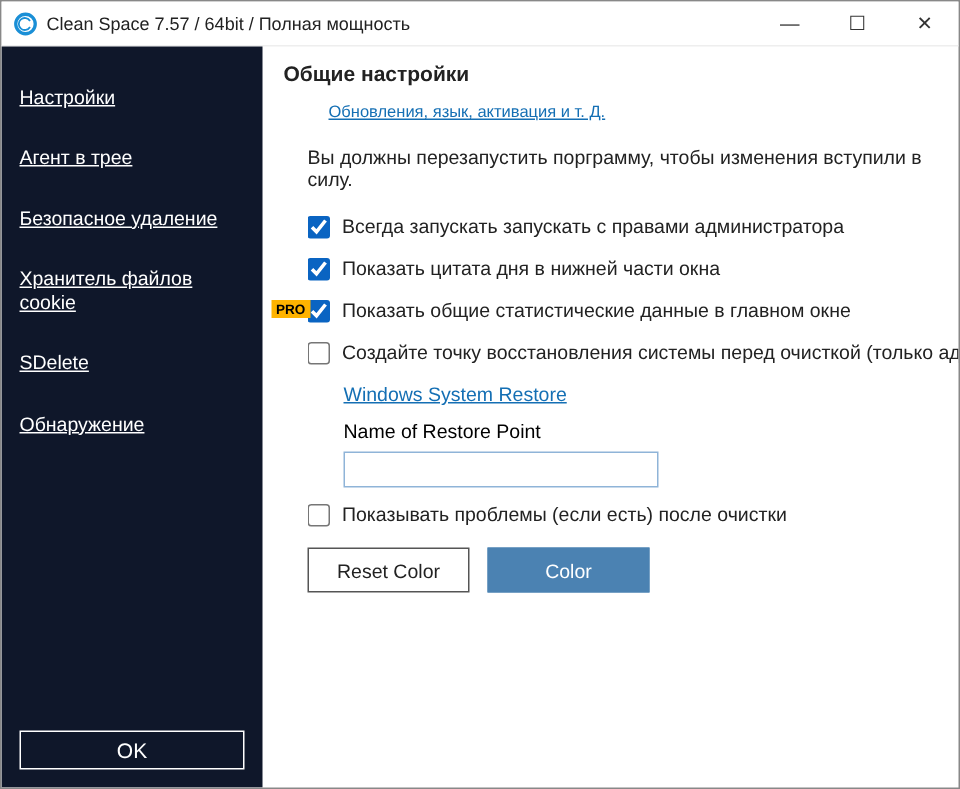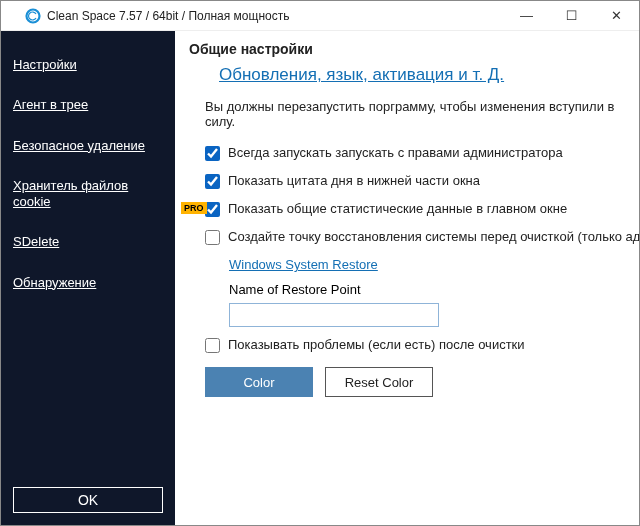--- a/index.html
+++ b/index.html
@@ -1,28 +1,28 @@
 <!DOCTYPE html>
 <html><head>
 <meta charset="utf-8">
 <style>
 * { margin: 0; padding: 0; box-sizing: border-box; font-family: "Segoe UI", Tahoma, sans-serif; }
 body { width: 640px; height: 526px; overflow: hidden; background: #fff; border: 1px solid #888; }
-.titlebar { height: 30px; display: flex; align-items: center; background: #fff; border-bottom: 1px solid #eee; padding-left: 16px; }
+.titlebar { height: 30px; display: flex; align-items: center; background: #fff; border-bottom: 1px solid #eee; }
 .titlebar .app-icon { width: 16px; height: 16px; margin: 0 6px 0 8px; }
 .titlebar .title { font-size: 12px; color: #222; flex: 1; }
 .titlebar .win-btn { width: 45px; height: 30px; display: flex; align-items: center; justify-content: center; color: #333; font-size: 13px; cursor: default; }
 .body { display: flex; height: calc(100% - 30px); }
 .sidebar { width: 174px; background: #0f172a; display: flex; flex-direction: column; padding-top: 14px; }
 .sidebar .nav-item { color: #fff; text-decoration: underline; font-size: 13px; padding: 12px 12px; cursor: pointer; line-height: 1.25; }
 .sidebar .spacer { flex: 1; }
 .ok-btn { margin: 12px; height: 26px; border: 1px solid #fff; color: #fff; background: transparent; display: flex; align-items: center; justify-content: center; font-size: 14px; cursor: pointer; }
 .main { flex: 1; padding: 10px 2px 10px 14px; overflow: hidden; position: relative;}
 .main h2 { font-size: 14px; font-weight: bold; color: #222; margin-bottom: 8px; }
-.link { color: #146fb4; text-decoration: underline; font-size: 17px; cursor: pointer; margin-left: 30px; display:inline-block;}
+.link { color: #146fb4; text-decoration: underline; font-size: 11px; cursor: pointer; margin-left: 30px; display:inline-block;}
 .iface { margin-left: 30px; margin-top: 10px; font-size: 13px;}
 .iface .lbl { margin-right: 14px;}
 .restart-note { margin-left: 16px; margin-top:14px; font-size: 13px; color: #222;}
 .options { margin-top: 16px; }
 .opt { display: flex; align-items: flex-start; gap: 8px; margin-bottom: 12px; font-size: 13px; color: #222; padding-left: 16px; position:relative;}
 .opt input[type=checkbox]{ width: 15px; height: 15px; accent-color:#0a64c2; margin-top:1px; flex-shrink:0;}
 .pro-badge { position:absolute; left:-8px; top:1px; background:#ffb300; color:#000; font-size:9px; font-weight:bold; padding:1px 3px; }
 .sub { margin-left: 40px; font-size: 13px; margin-bottom: 10px;}
 .sub .link2 { color: #146fb4; text-decoration: underline; cursor:pointer;}
 .restore-input { width: 210px; height: 24px; border:1px solid #8fb4d8; padding:2px 4px; font-size:13px; margin-top:6px;}
@@ -95,17 +95,17 @@
         <div>Name of Restore Point</div>
         <input class="restore-input" type="text" value="" style="">
       </div>
       <label class="opt" style="margin-top:6px;">
         <input type="checkbox" style="">
         <span>Показывать проблемы (если есть) после очистки</span>
       </label>
     </div>
 
     <div class="btn-row">
+      <div class="btn btn-secondary">Reset Color</div>
       <div class="btn btn-primary">Color</div>
-      <div class="btn btn-secondary">Reset Color</div>
     </div>
   </div>
 </div>
 
 </body></html>

